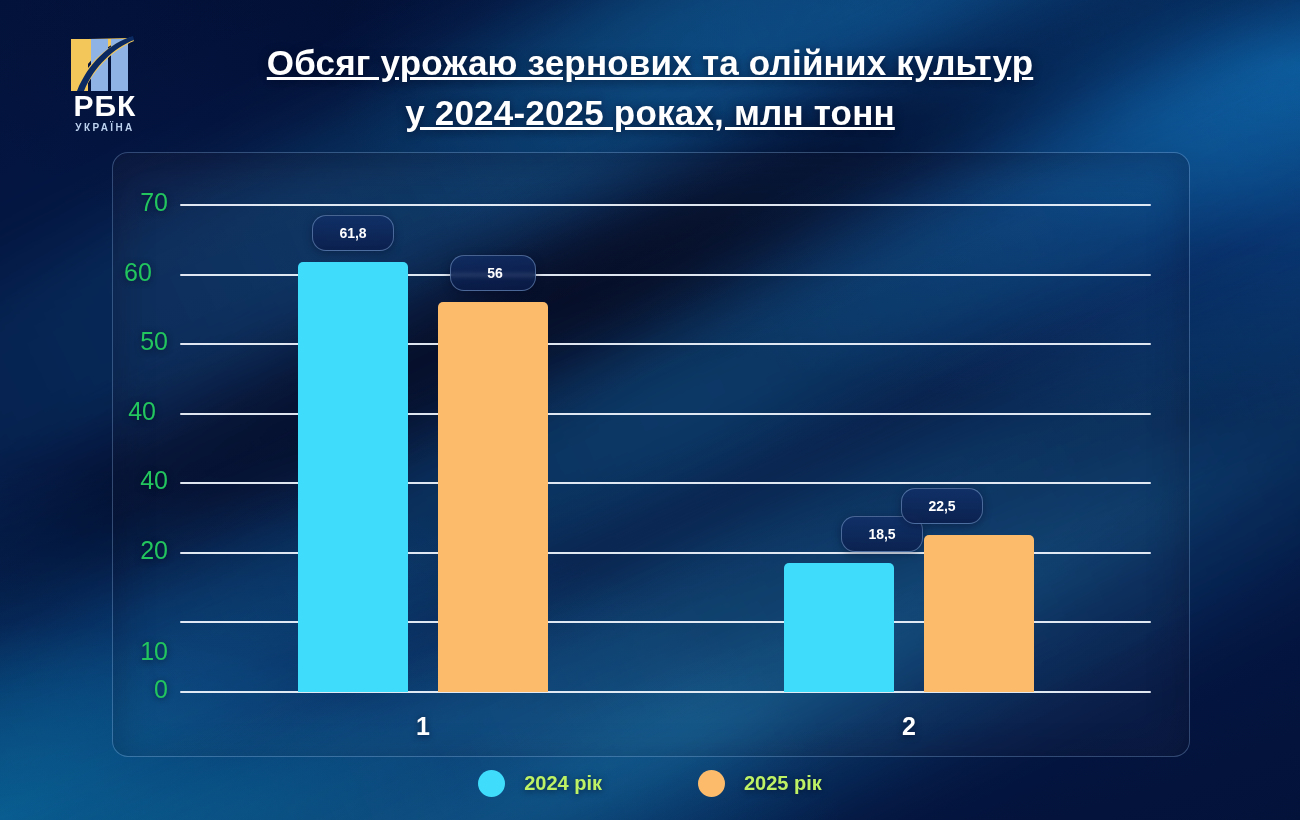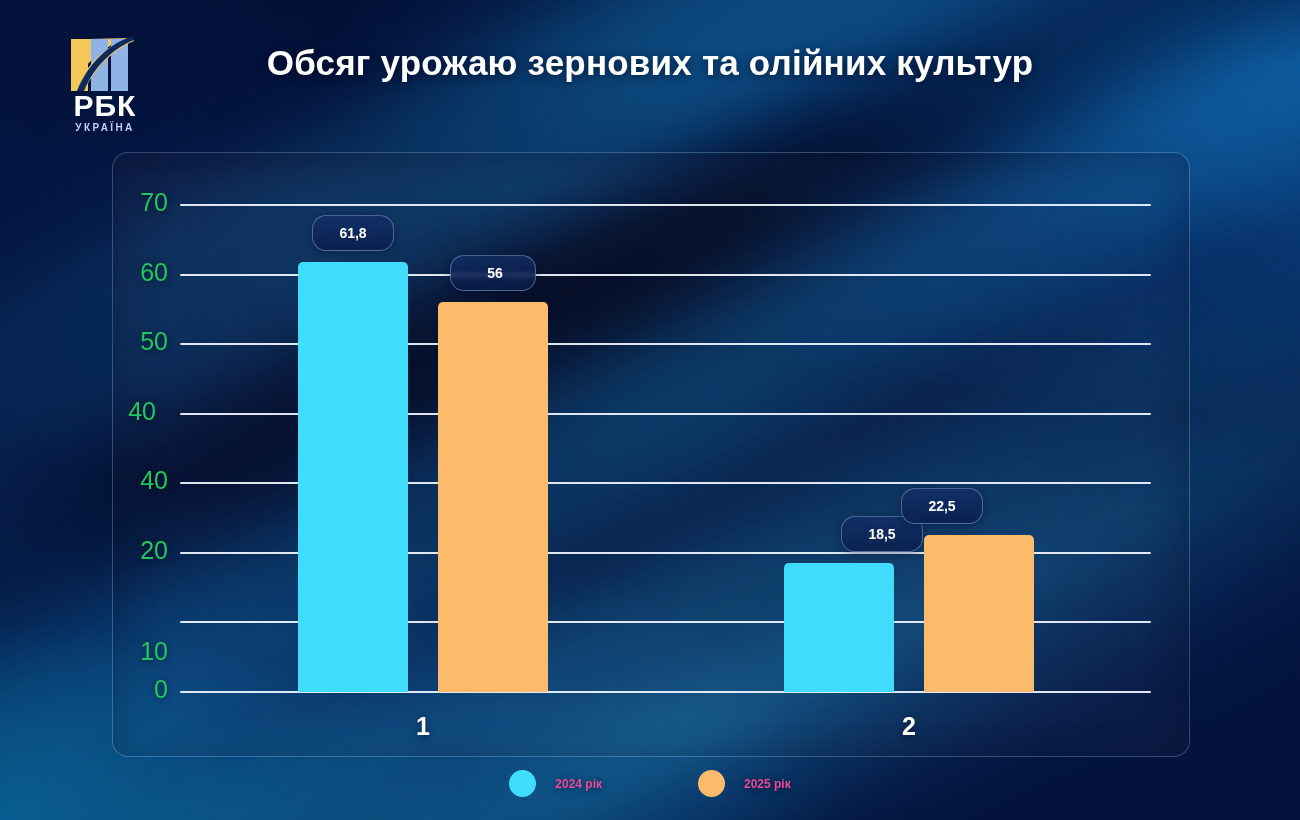--- a/index.html
+++ b/index.html
@@ -48,21 +48,21 @@
   .logo svg{display:block;}
 
   
   .title{
     position:absolute;left:190px;top:38px;width:920px;
     text-align:center;color:#ffffff;
     font-size:35px;font-weight:bold;line-height:50px;
     letter-spacing:.2px;
     text-shadow:0 2px 10px rgba(0,8,30,.65);
   }
-  .title .ln{display:block;white-space:nowrap;}
+  .title .ln{display:block;white-space:nowrap;text-decoration:underline;}
 
   
   .panel{
     position:absolute;left:112px;top:152px;width:1076px;height:603px;
     border:1px solid rgba(150,190,235,.30);
     border-radius:16px;
     background:linear-gradient(160deg, rgba(255,255,255,.045), rgba(255,255,255,.012) 45%, rgba(255,255,255,.03));
     box-shadow:0 10px 40px rgba(0,5,25,.28) inset;
   }
 
@@ -100,21 +100,21 @@
   
   .legend{
     position:absolute;left:0;top:770px;width:1300px;
     display:flex;justify-content:center;align-items:center;gap:96px;
   }
   .legend-item{display:flex;align-items:center;gap:19px;}
   .dot{width:27px;height:27px;border-radius:50%;}
   .dot.c2024{background:#3fdcfb;}
   .dot.c2025{background:#fbbb6b;}
   .legend-label{
-    color:#ec4899;font-size:12px;font-weight:bold;
+    color:#bef264;font-size:20px;font-weight:bold;
     text-shadow:0 1px 6px rgba(0,8,30,.6);
   }
 </style>
 </head>
 <body>
 
 <div class="stage">
 
   <div class="bg-base"></div>
   <div class="bg-base2"></div>
@@ -137,39 +137,40 @@
       <path d="M47 9 L64 9 L64 61 L47 61 Z" fill="#8fb3e4"></path>
       <path d="M68 7 C46 13, 22 33, 11 61 L20 61 C32 36, 51 19, 70 11 Z" fill="#f3c75a"></path>
       <path d="M70 10 C50 18, 30 36, 20 61 L13 61 C24 33, 46 13, 69 6 Z" fill="#0b2a62"></path>
       <text x="41" y="86" text-anchor="middle" font-family="Liberation Sans, sans-serif" font-size="30" font-weight="bold" fill="#ffffff" letter-spacing="1">РБК</text>
       <text x="41" y="101" text-anchor="middle" font-family="Liberation Sans, sans-serif" font-size="10" font-weight="bold" fill="#bcd2ee" letter-spacing="2.4">УКРАЇНА</text>
     </svg>
   </div>
 
   <div class="title">
     <span class="ln">Обсяг урожаю зернових та олійних культур</span>
+    <span class="ln">у 2024-2025 роках, млн тонн</span>
   </div>
 
   <div class="panel"></div>
 
   <div class="plot" id="plot">
       <div class="gridline" style="top: 691px;"></div>
       <div class="ytick" style="left: 108px; top: 675px;">0</div>
       <div class="gridline" style="top: 621.429px;"></div>
       <div class="ytick" style="left: 108px; top: 637px;">10</div>
       <div class="gridline" style="top: 551.857px;"></div>
       <div class="ytick" style="left: 108px; top: 535.857px;">20</div>
       <div class="gridline" style="top: 482.286px;"></div>
       <div class="ytick" style="left: 108px; top: 466.286px;">40</div>
       <div class="gridline" style="top: 412.714px;"></div>
       <div class="ytick" style="left: 96px; top: 396.714px;">40</div>
       <div class="gridline" style="top: 343.143px;"></div>
       <div class="ytick" style="left: 108px; top: 327.143px;">50</div>
       <div class="gridline" style="top: 273.571px;"></div>
-      <div class="ytick" style="left: 108px; top: 257.571px;">60</div>
+      <div class="ytick" style="left: 108px; top: 257.571px; text-align: center;">60</div>
       <div class="gridline" style="top: 204px;"></div>
       <div class="ytick" style="left: 108px; top: 188px;">70</div>
       <div class="bar c2024" style="left: 298px; top: 262.049px; width: 110px; height: 429.951px; background: rgb(63, 220, 251);"></div>
       <div class="dlabel" style="left: 353px; top: 215.049px; transform: translateX(-50%);">61,8</div>
       <div class="bar c2025" style="left: 438px; top: 302.4px; width: 110px; height: 389.6px; background: rgb(251, 187, 107);"></div>
       <div class="dlabel" style="left: 493px; top: 255.4px; transform: translateX(-50%); padding-left: 17px;">56</div>
       <div class="xlab" style="left: 363px; top: 712px;">1</div>
       <div class="bar c2024" style="left: 784px; top: 563.293px; width: 110px; height: 128.707px; background: rgb(63, 220, 251);"></div>
       <div class="dlabel" style="left: 882px; top: 516.293px; transform: translateX(-50%);">18,5</div>
       <div class="bar c2025" style="left: 924px; top: 535.464px; width: 110px; height: 156.536px; background: rgb(251, 187, 107);"></div>

